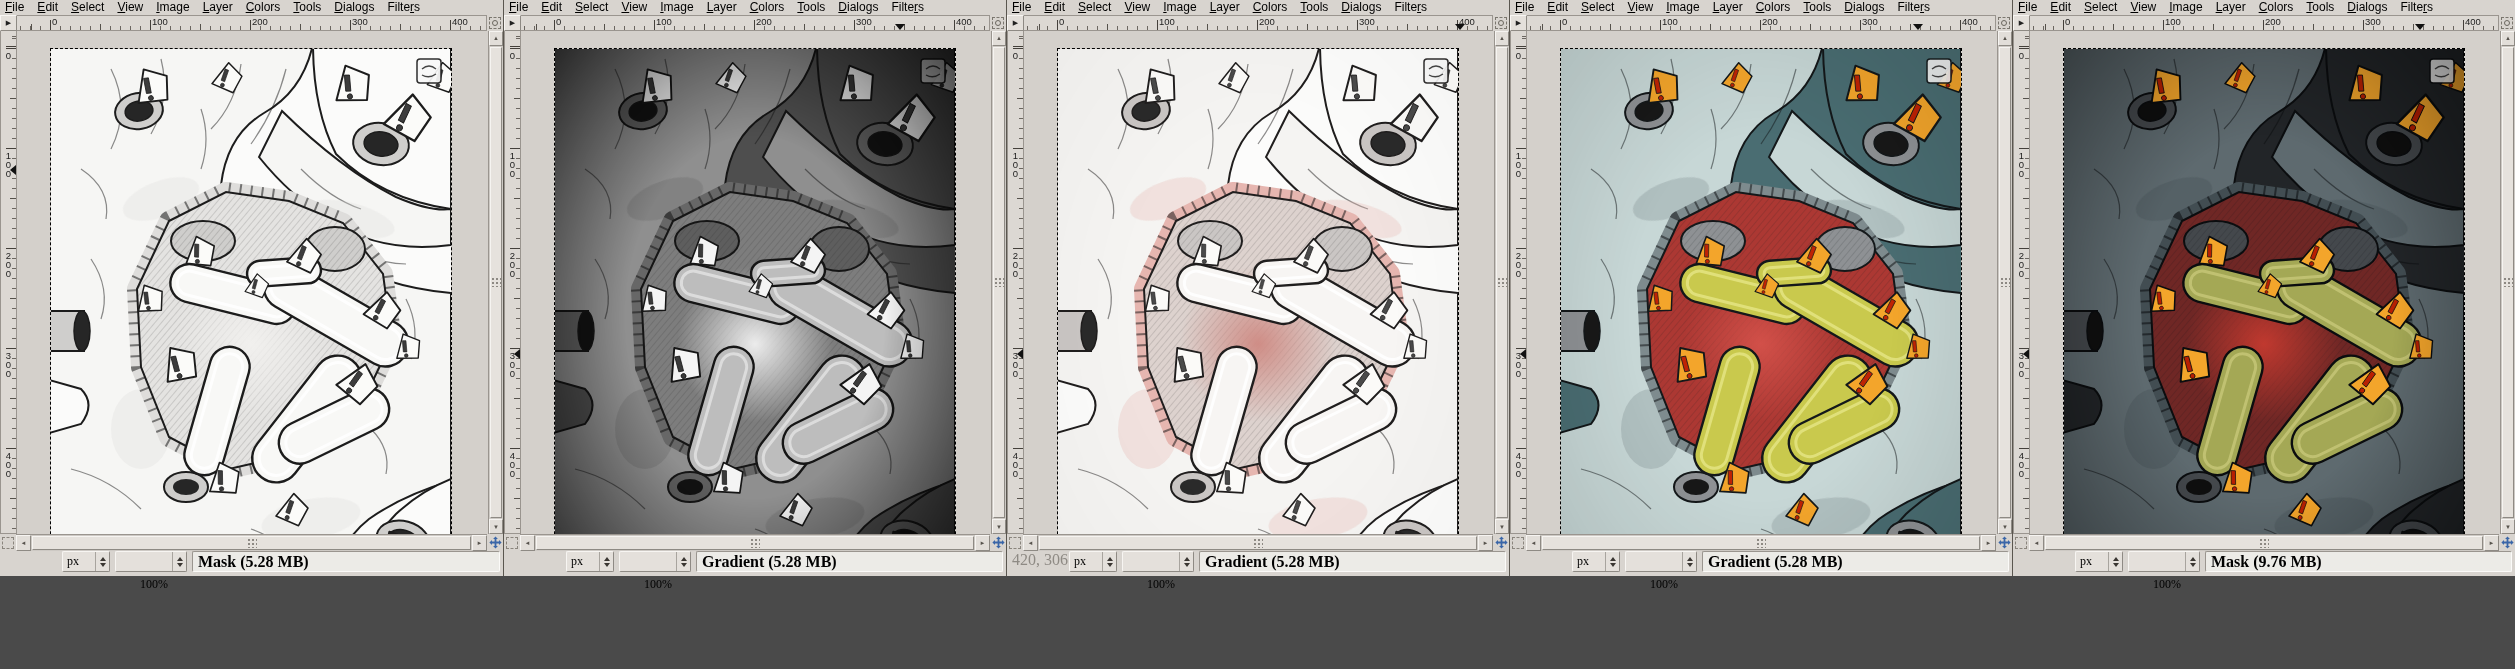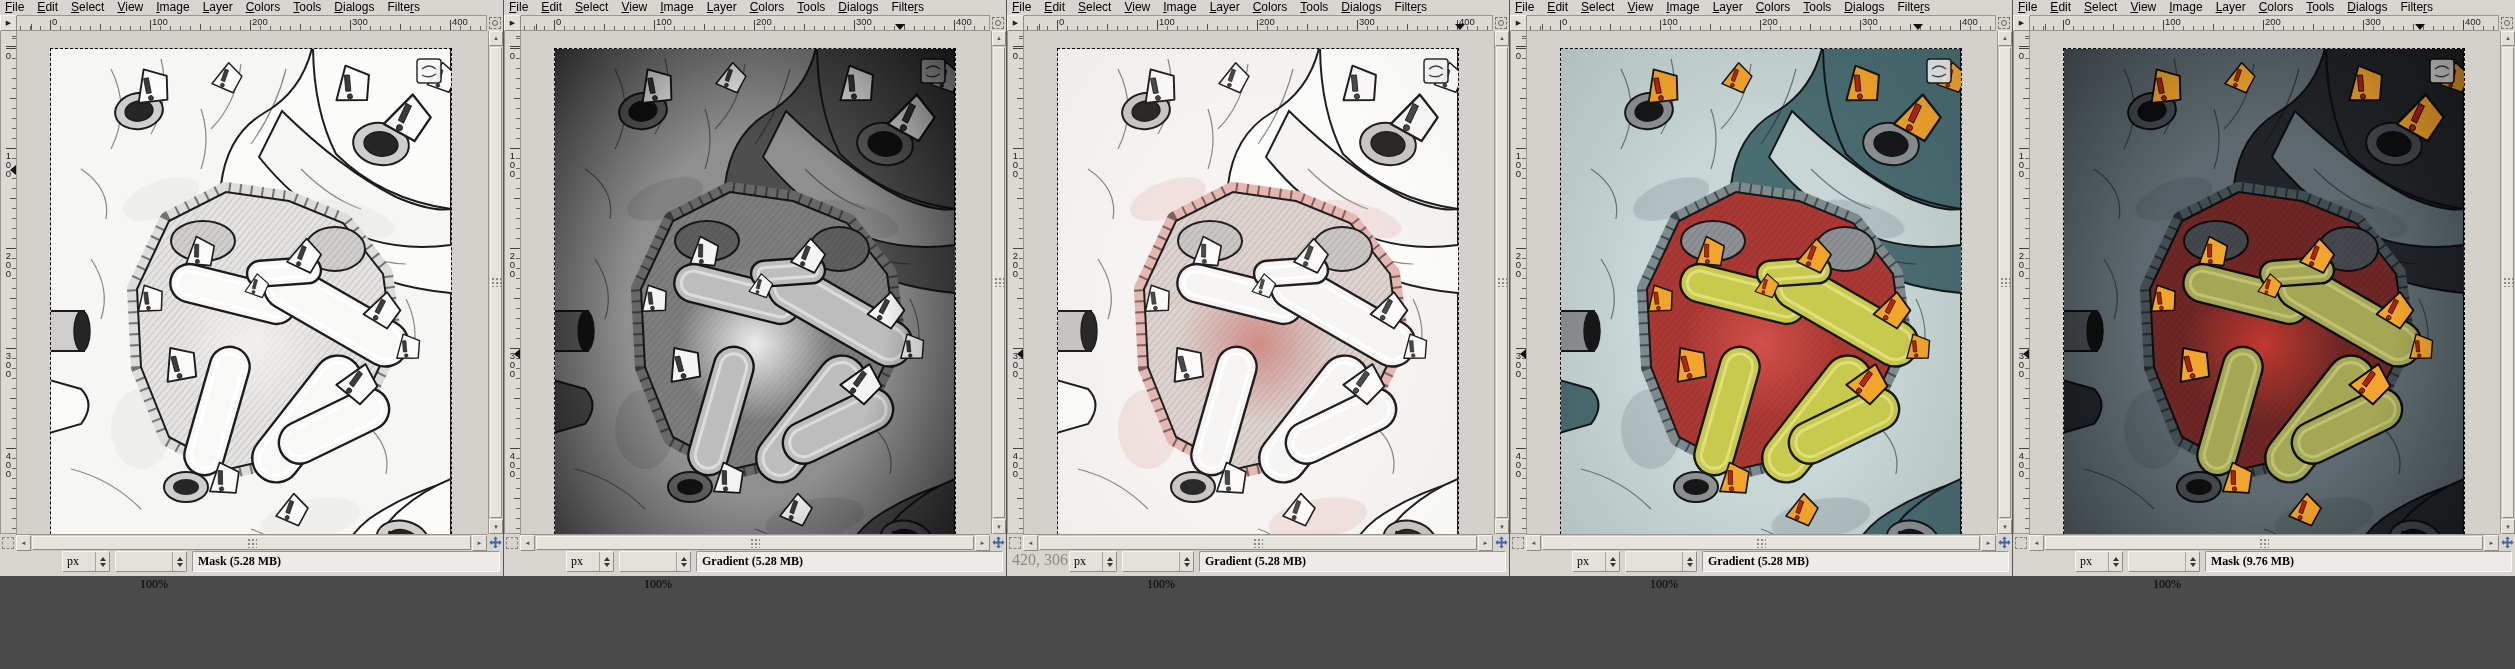--- a/index.html
+++ b/index.html
@@ -55,21 +55,21 @@
   .statusbar{height:26px;display:flex;align-items:flex-start;background:#d8d4cf;padding:0 3px 0 0;font-family:Liberation Serif, serif;}
   .poslabel{width:62px;font-size:16px;color:#8e8a84;padding-left:5px;box-sizing:border-box;}
   .combo{height:21px;background:#e4e0db;border:1px solid #8e8a84;border-top-color:#f7f5f2;border-left-color:#f7f5f2;border-radius:2px;box-sizing:border-box;display:flex;align-items:stretch;margin-right:5px;}
   .combo .clabel{display:flex;align-items:center;font-size:12px;color:#000;padding:0 4px;}
   .combo.unit .clabel{width:24px;}
   .combo.zoomc .clabel{width:48px;justify-content:flex-end;margin-top:32px;}
   .spin{width:13px;border-left:1px solid #a8a49e;display:flex;flex-direction:column;align-items:center;justify-content:center;gap:2px;}
   .spin i{display:block;width:0;height:0;border-left:3.5px solid transparent;border-right:3.5px solid transparent;}
   .spin .up{border-bottom:4px solid #3a3632;}
   .spin .dn{border-top:4px solid #3a3632;}
-  .statusfield{flex:1;height:21px;background:#ecebe7;border:1px solid #9a958f;border-bottom-color:#fbfaf8;border-right-color:#fbfaf8;border-radius:2px;box-sizing:border-box;display:flex;align-items:center;padding:0 5px;font-size:12px;font-weight:bold;color:#000;overflow:hidden;white-space:nowrap;}
+  .statusfield{flex:1;height:21px;background:#ecebe7;border:1px solid #9a958f;border-bottom-color:#fbfaf8;border-right-color:#fbfaf8;border-radius:2px;box-sizing:border-box;display:flex;align-items:center;padding:0 5px;font-size:16px;font-weight:bold;color:#000;overflow:hidden;white-space:nowrap;}
   .bottomstrip{height:3px;background:#d8d4cf;}
 </style>
 </head>
 <body>
 
 <div id="windows">
   <div class="win">
     <div class="menubar">
         <span class="menuitem"><span class="mn">F</span>ile</span>
         <span class="menuitem"><span class="mn">E</span>dit</span>

